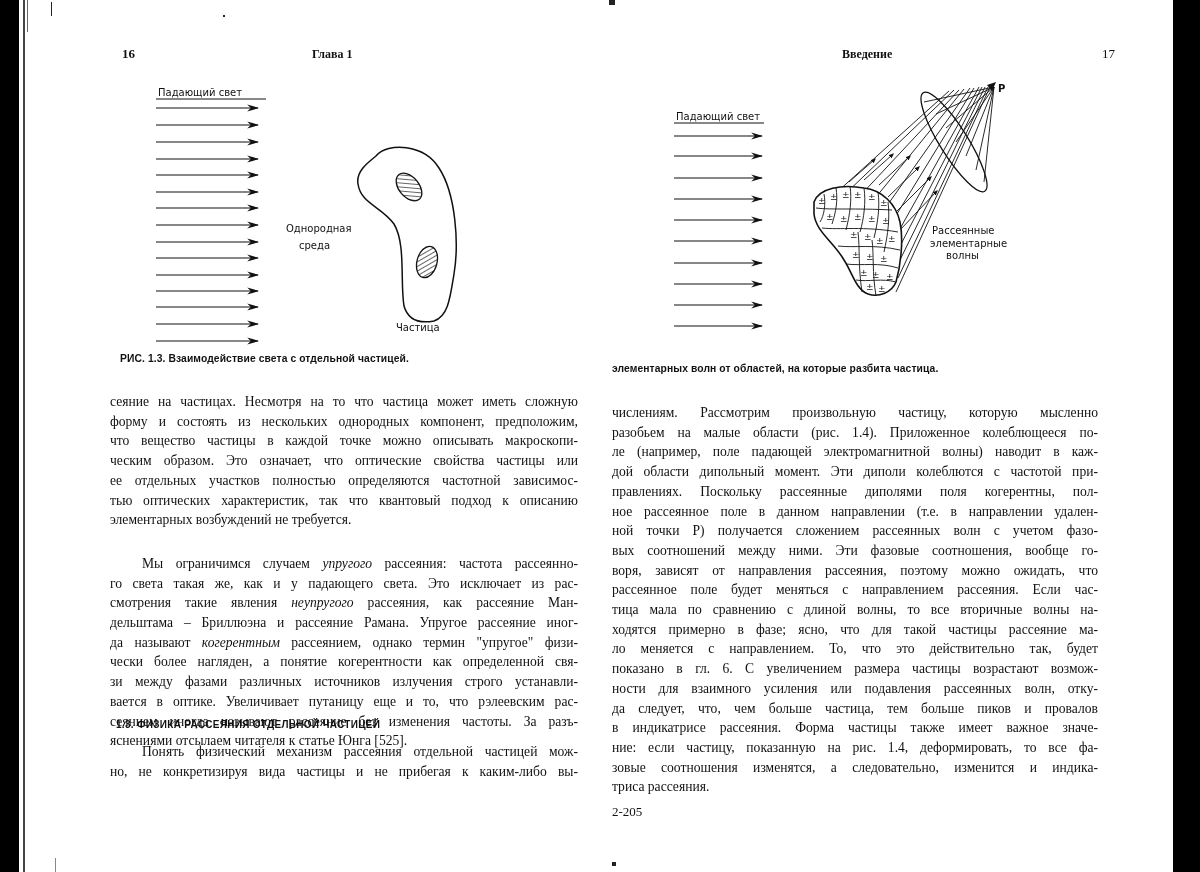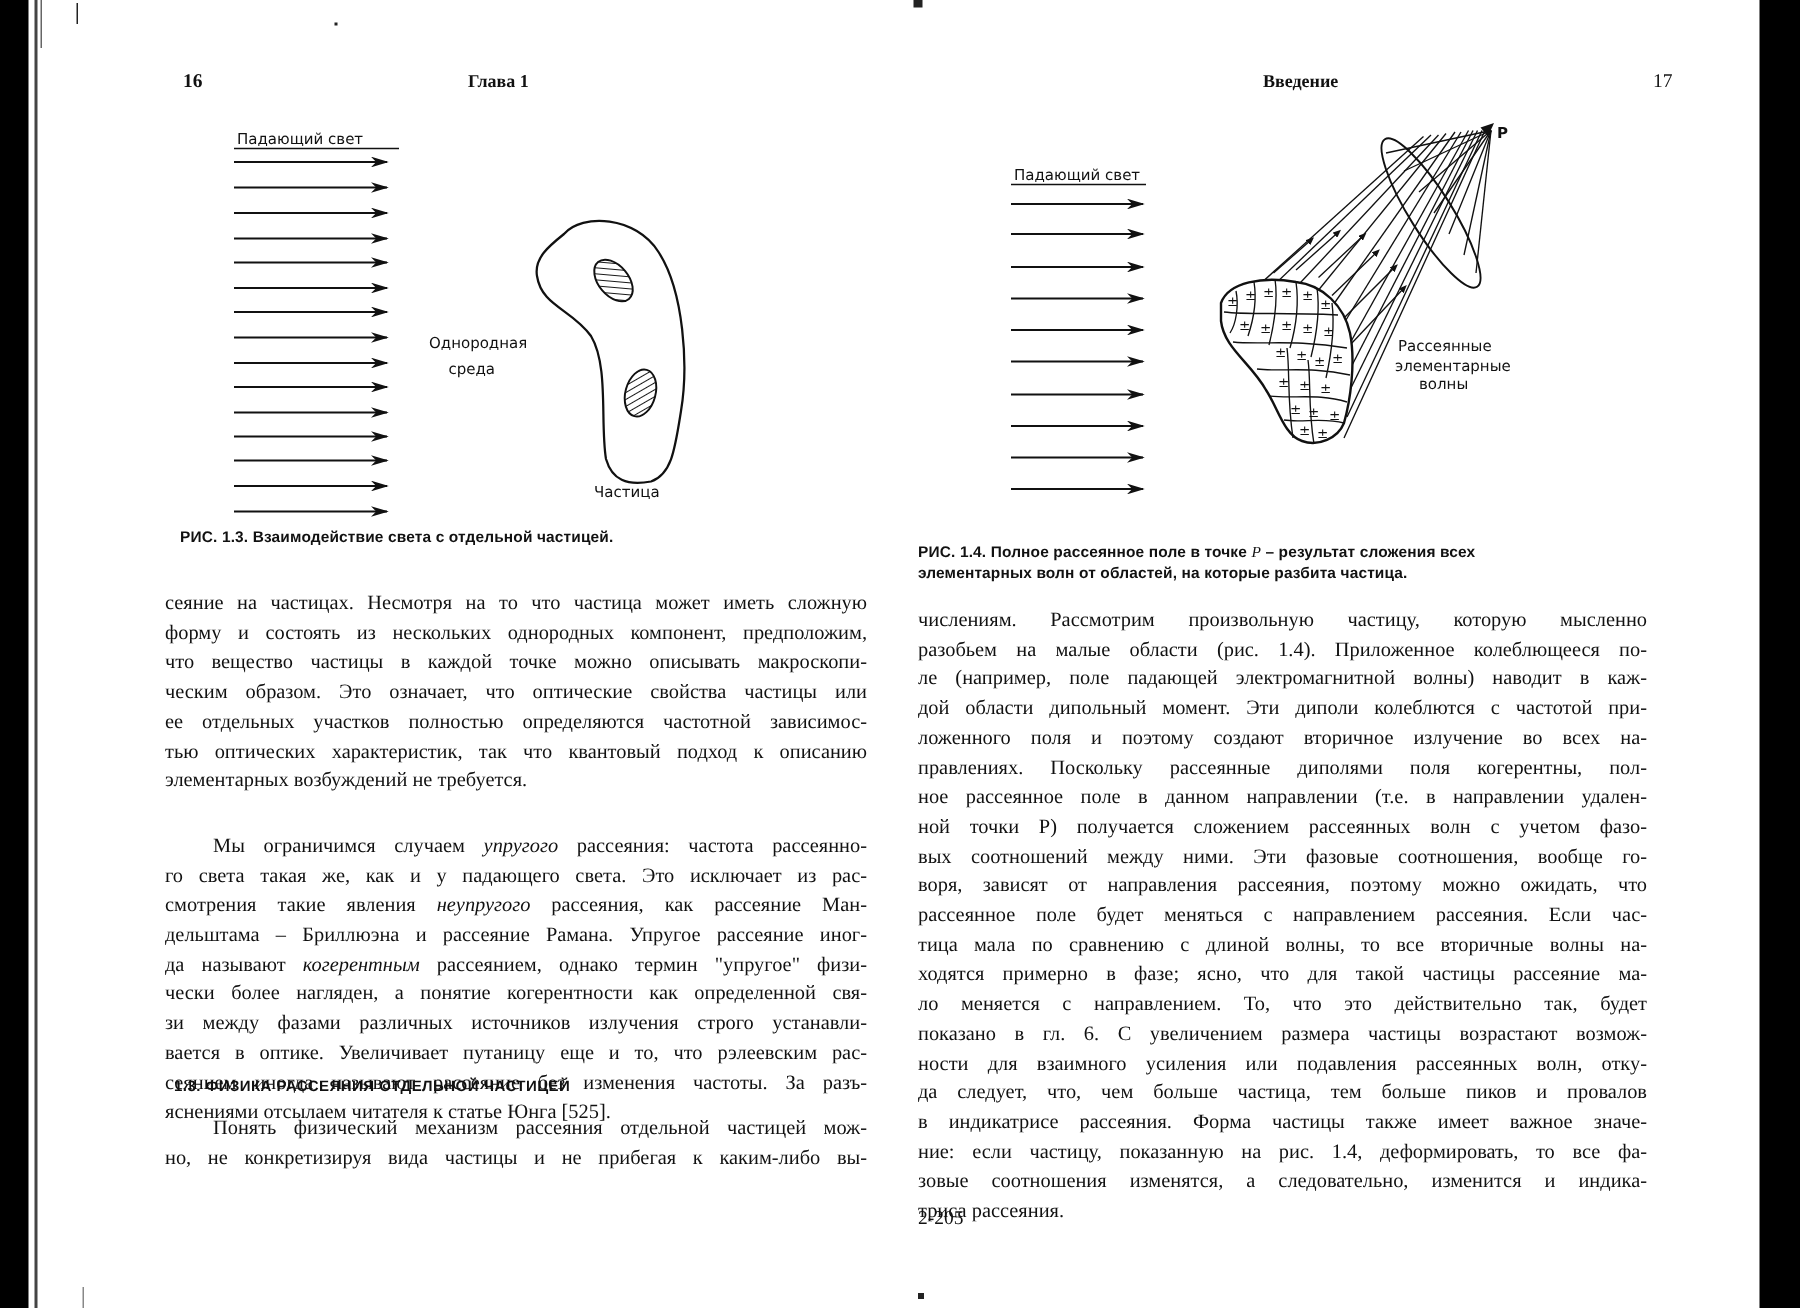--- a/index.html
+++ b/index.html
@@ -219,30 +219,28 @@
         <text x="192" y="208">±</text>
           <text x="204" y="210">±</text>
       </g>
       <text class="diag-label" x="258" y="152">Рассеянные</text>
       <text class="diag-label" x="256" y="165">элементарные</text>
       <text class="diag-label" x="272" y="177">волны</text>
     </svg>
   </div>
 
   <div class="caption" style="left:0;top:362px;">
-    <div><span>РИС. 1.4. Полное рассеянное поле в точке </span><em style="font-family:'Liberation Serif',serif;font-weight:normal;">P</em><span> – результат сложения всех</span></div>
     <div>элементарных волн от областей, на которые разбита частица.</div>
   </div>
 
   <div class="body-text" style="left:0;top:403px;width:486px;">
     <span class="line">числениям. Рассмотрим произвольную частицу, которую мысленно</span>
     <span class="line">разобьем на малые области (рис. 1.4). Приложенное колеблющееся по-</span>
     <span class="line">ле (например, поле падающей электромагнитной волны) наводит в каж-</span>
     <span class="line">дой области дипольный момент. Эти диполи колеблются с частотой при-</span>
-    <span class="line">ложенного поля и поэтому создают вторичное излучение во всех на-</span>
     <span class="line">правлениях. Поскольку рассеянные диполями поля когерентны, пол-</span>
     <span class="line">ное рассеянное поле в данном направлении (т.е. в направлении удален-</span>
     <span class="line">ной точки P) получается сложением рассеянных волн с учетом фазо-</span>
     <span class="line">вых соотношений между ними. Эти фазовые соотношения, вообще го-</span>
     <span class="line">воря, зависят от направления рассеяния, поэтому можно ожидать, что</span>
     <span class="line">рассеянное поле будет меняться с направлением рассеяния. Если час-</span>
     <span class="line">тица мала по сравнению с длиной волны, то все вторичные волны на-</span>
     <span class="line">ходятся примерно в фазе; ясно, что для такой частицы рассеяние ма-</span>
     <span class="line">ло меняется с направлением. То, что это действительно так, будет</span>
     <span class="line">показано в гл. 6. С увеличением размера частицы возрастают возмож-</span>

